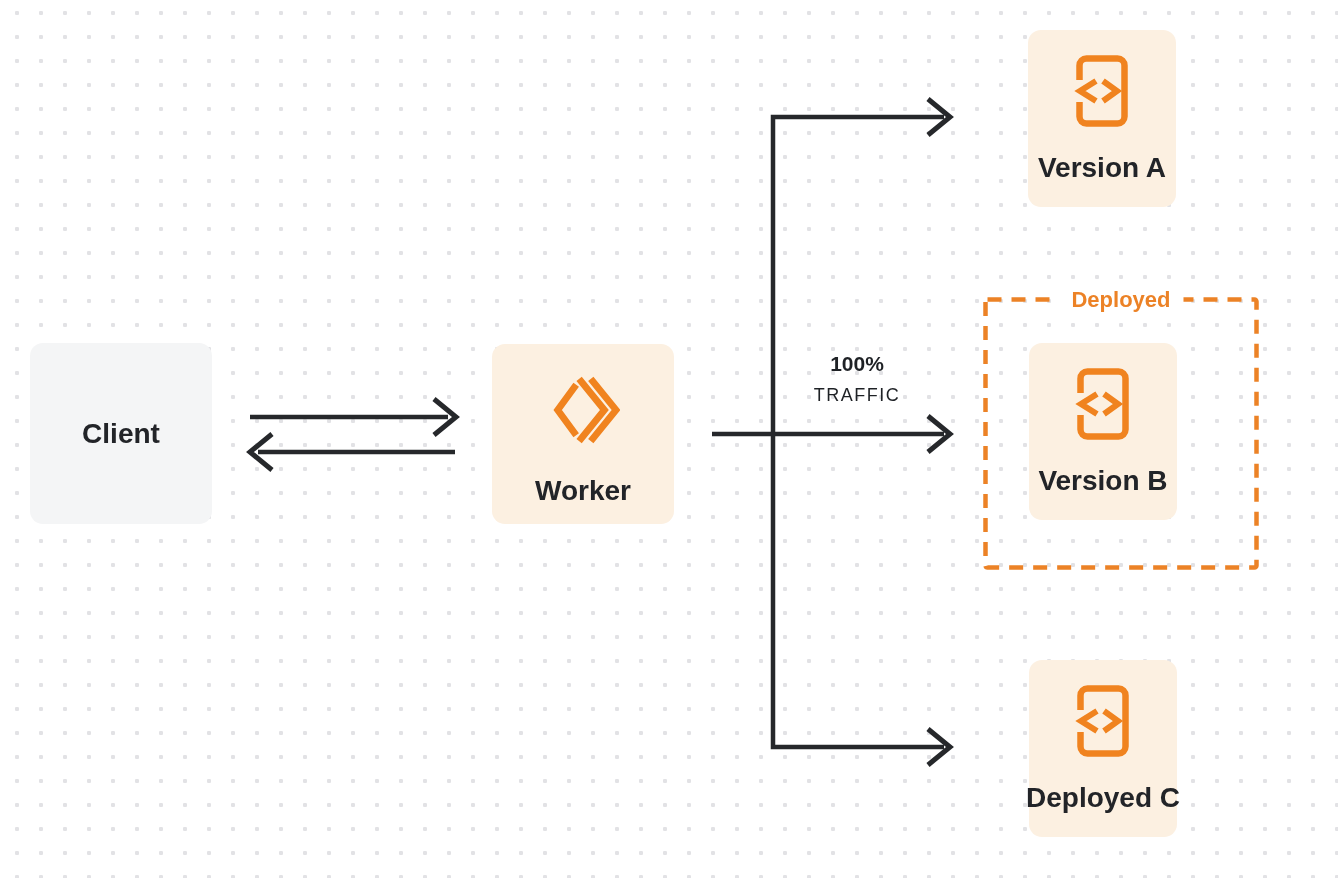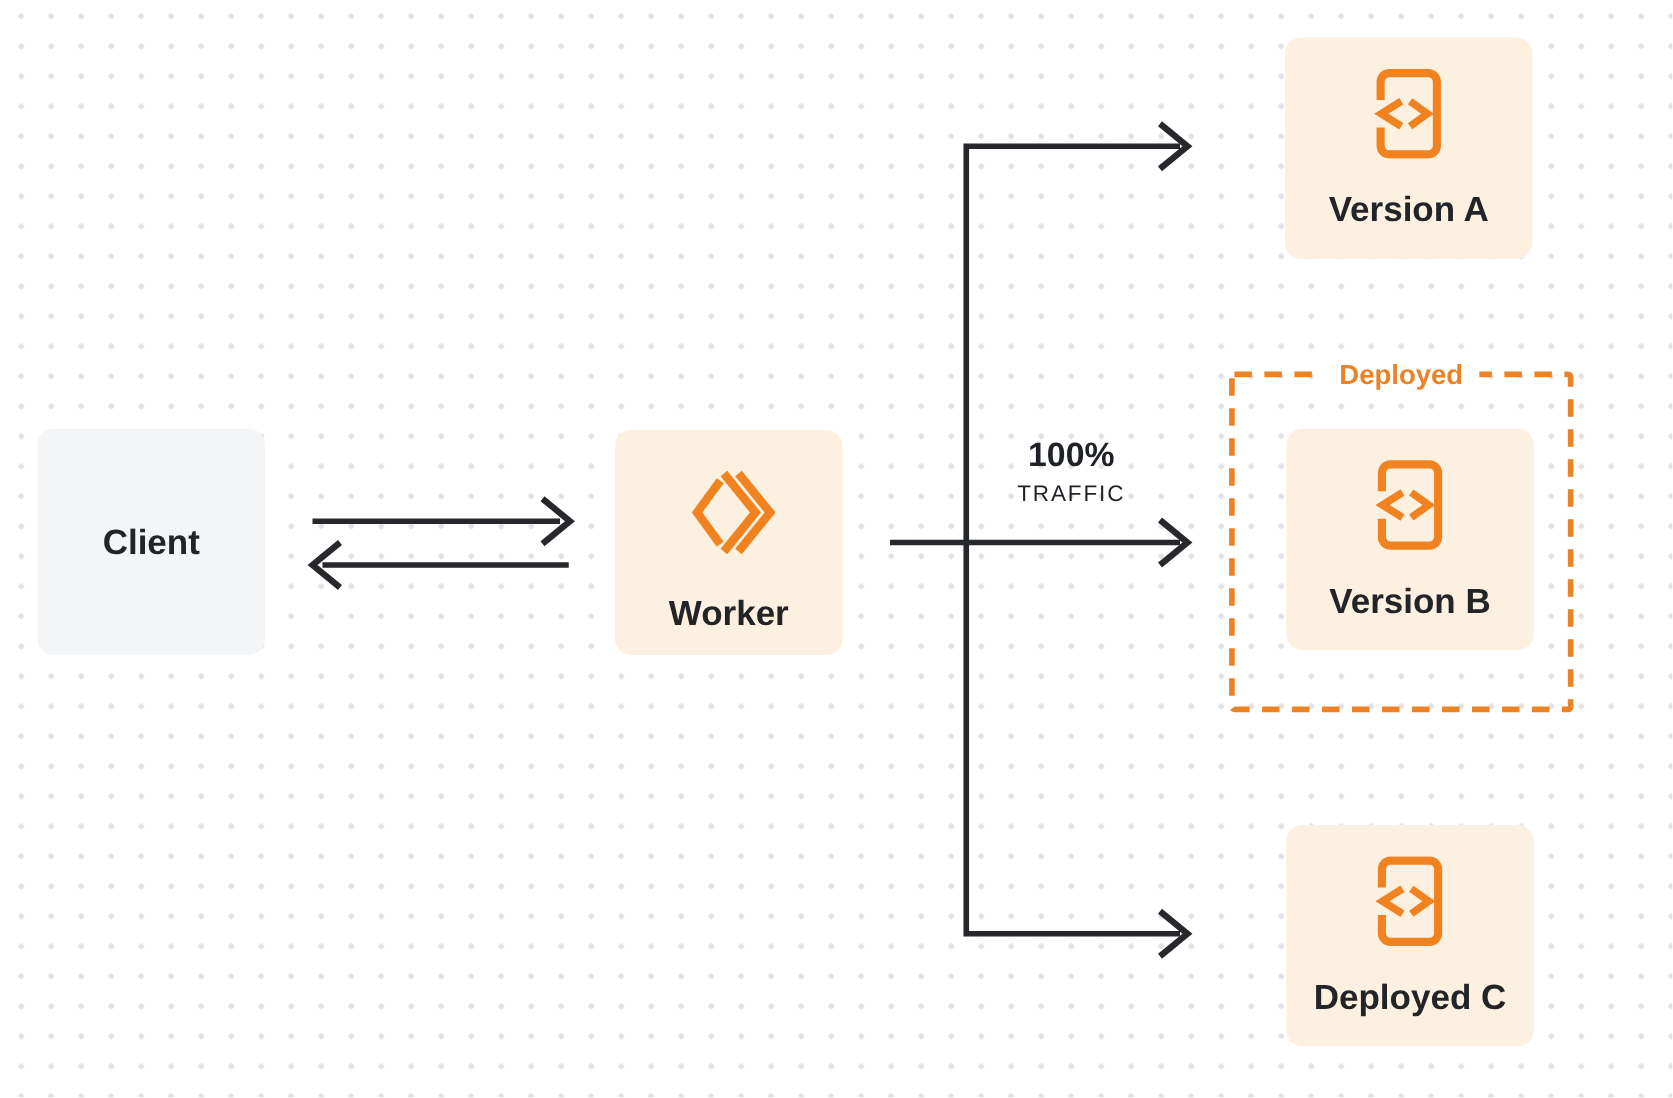--- a/index.html
+++ b/index.html
@@ -38,21 +38,21 @@
   }
   .client-node {
     left: 30px; top: 343px; width: 182px; height: 181px;
     justify-content: center;
   }
   .worker-node {
     left: 492px; top: 344px; width: 182px; height: 180px;
     padding-top: 29px;
   }
   .worker-node .node-label { margin-top: 29px; }
-  .version-node { width: 198px; height: 177px; padding-top: 25px; }
+  .version-node { width: 148px; height: 177px; padding-top: 25px; }
   .version-node .node-label { margin-top: 26px; }
   .version-a-node { left: 1028px; top: 30px; }
   .version-b-node { left: 1029px; top: 343px; }
   .version-c-node { left: 1029px; top: 660px; }
   .deployed-label {
     position: absolute;
     left: 1121px; top: 286px;
     transform: translateX(-50%);
     background: #ffffff;
     padding: 0 13px;
@@ -65,21 +65,21 @@
   .traffic-label {
     position: absolute;
     left: 857px; top: 353px;
     transform: translateX(-50%);
     text-align: center;
     color: #1e2125;
   }
   .traffic-line1 {
     display: block;
     font-weight: 700;
-    font-size: 27px;
+    font-size: 21px;
     line-height: 22px;
     margin-bottom: 10px;
   }
   .traffic-line2 {
     display: block;
     font-weight: 400;
     font-size: 18px;
     line-height: 20px;
     letter-spacing: 1.5px;
   }

